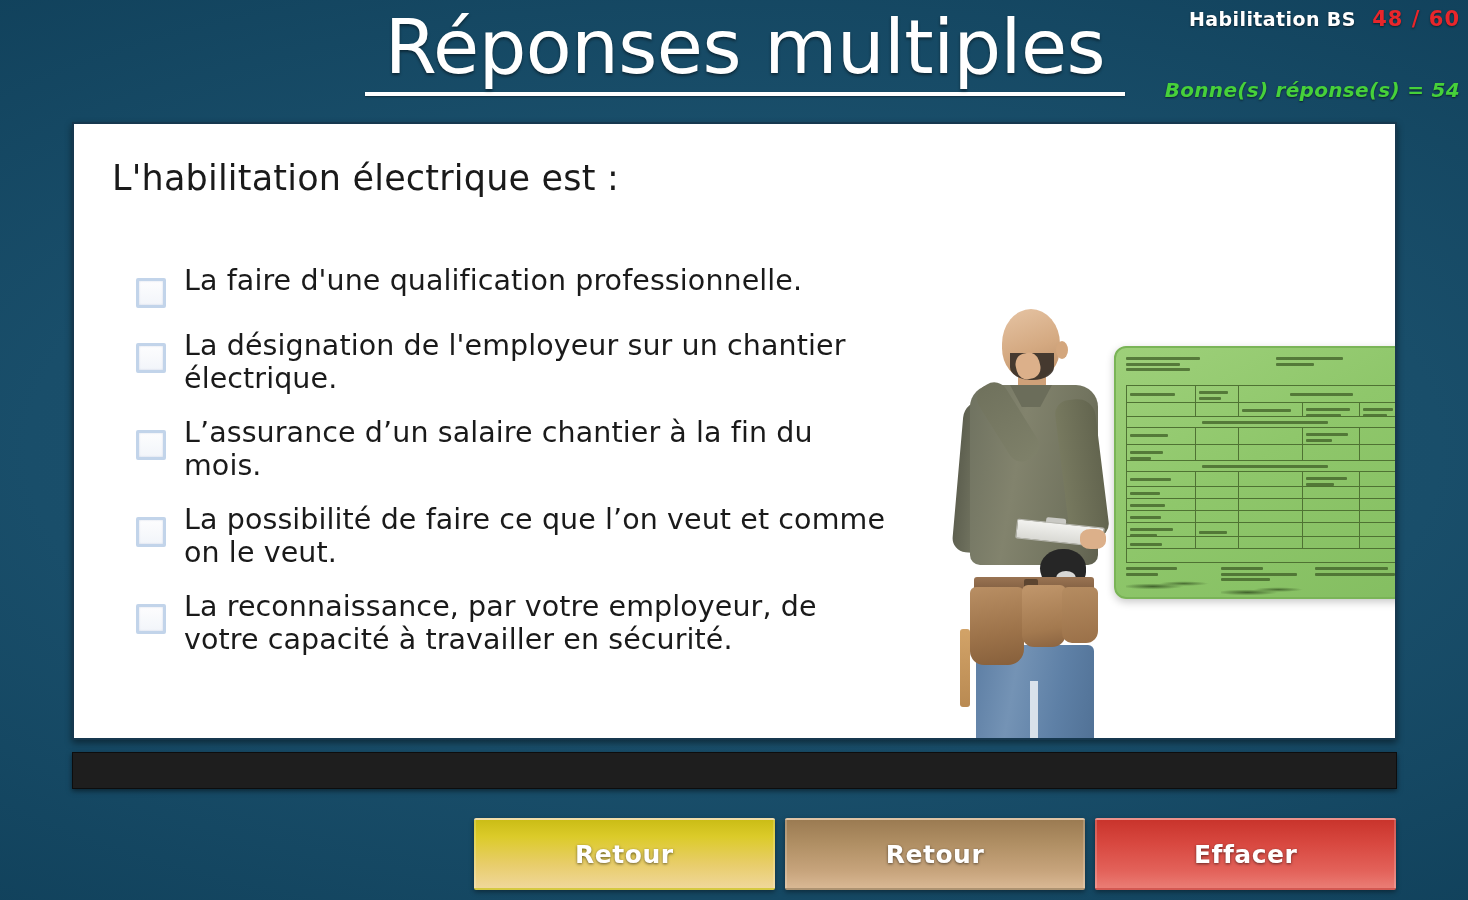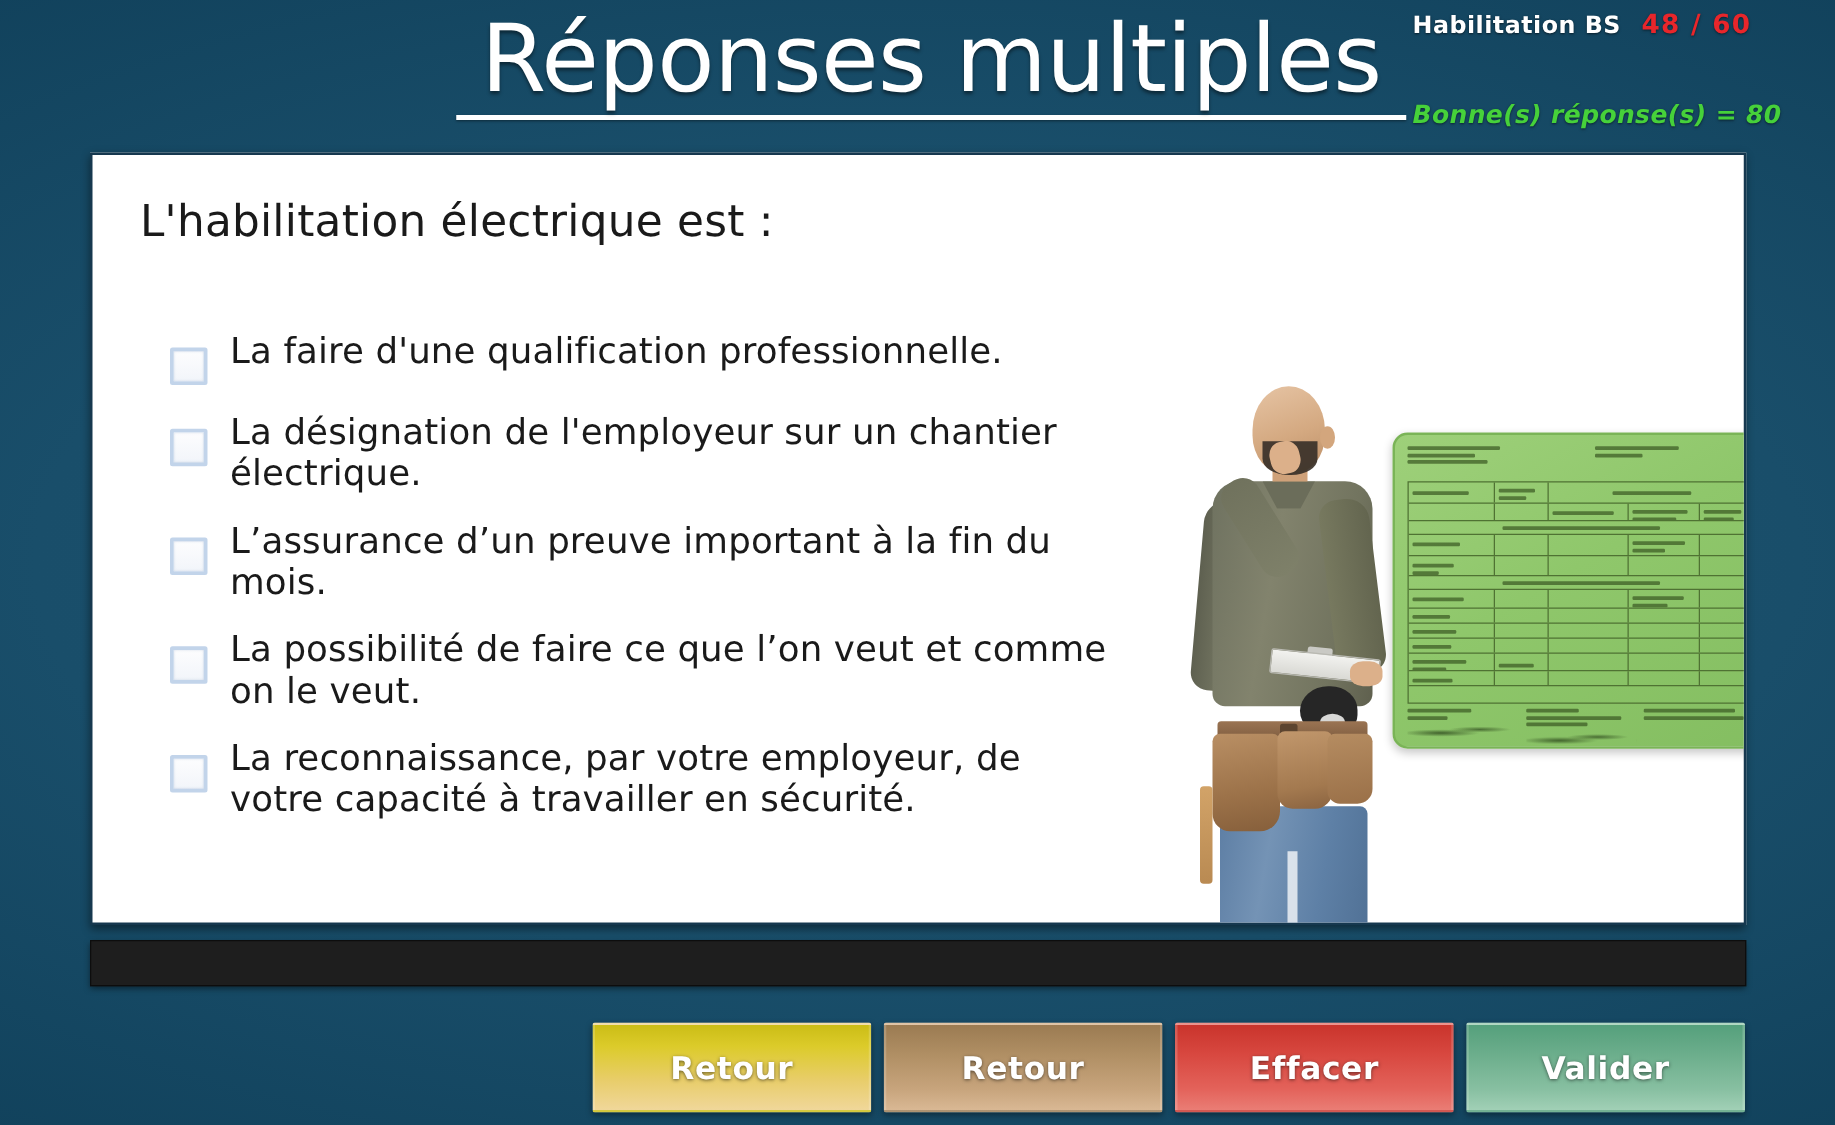--- a/index.html
+++ b/index.html
@@ -52,21 +52,21 @@
     height: 4px;
     background: #ffffff;
     box-shadow: 0 1px 2px rgba(0,0,0,0.4);
   }
 
   .header-right {
     position: absolute;
     right: 8px;
     top: 6px;
     width: 330px;
-    text-align: left;
+    text-align: right;
   }
   .hab-line {
     white-space: nowrap;
     line-height: 26px;
   }
   .hab-label {
     font-family: "DejaVu Sans", sans-serif;
     font-size: 19px;
     font-weight: bold;
     color: #ffffff;
@@ -405,21 +405,21 @@
     <div class="title-wrap">
       <div class="title">Réponses multiples</div>
       <div class="title-underline"></div>
     </div>
 
     <div class="header-right">
       <div class="hab-line">
         <span class="hab-label">Habilitation BS</span>
         <span class="hab-score">48 / 60</span>
       </div>
-      <div class="good-answers">Bonne(s) réponse(s) = 80</div>
+      <div class="good-answers">Bonne(s) réponse(s) = 54</div>
     </div>
 
   </div>
 
   <div class="panel">
 
     <div class="question">L'habilitation électrique est :</div>
 
     <div class="options">
 
@@ -428,21 +428,21 @@
         <span class="option-label">La faire d'une qualification professionnelle.</span>
       </div>
 
       <div class="option">
         <span class="checkbox"></span>
         <span class="option-label">La désignation de l'employeur sur un chantier électrique.</span>
       </div>
 
       <div class="option">
         <span class="checkbox"></span>
-        <span class="option-label">L’assurance d’un preuve important à la fin du mois.</span>
+        <span class="option-label">L’assurance d’un salaire chantier à la fin du mois.</span>
       </div>
 
       <div class="option">
         <span class="checkbox"></span>
         <span class="option-label">La possibilité de faire ce que l’on veut et comme on le veut.</span>
       </div>
 
       <div class="option">
         <span class="checkbox"></span>
         <span class="option-label">La reconnaissance, par votre employeur, de votre capacité à travailler en sécurité.</span>
@@ -632,16 +632,15 @@
     </div>
 
   </div>
 
   <div class="dark-bar"></div>
 
   <div class="buttons">
     <div class="btn btn-retour">Retour</div>
     <div class="btn btn-suivant">Retour</div>
     <div class="btn btn-effacer">Effacer</div>
-    <div class="btn btn-valider">Valider</div>
   </div>
 
 </div>
 
 </body></html>

